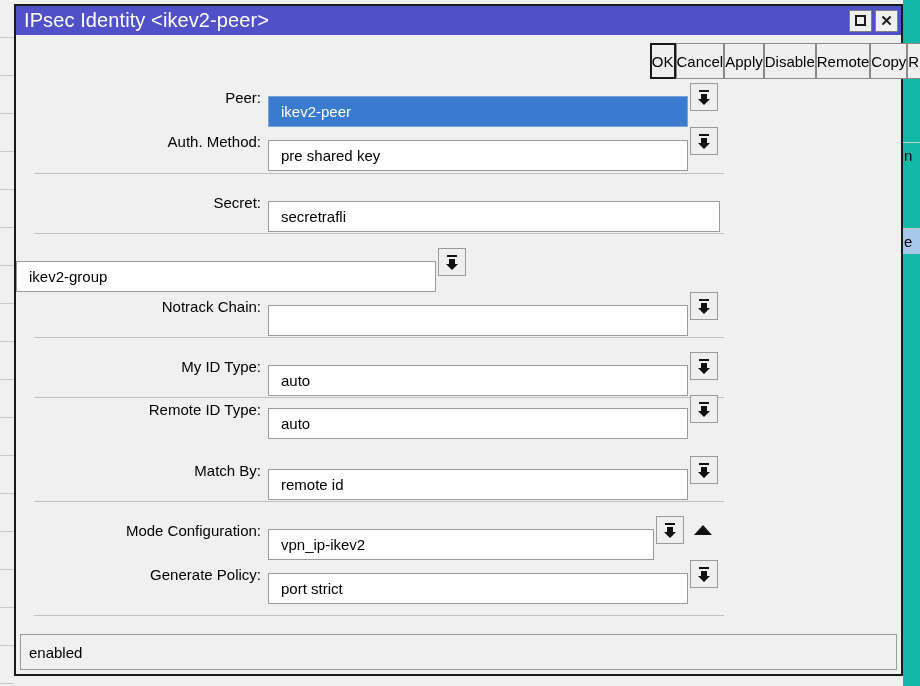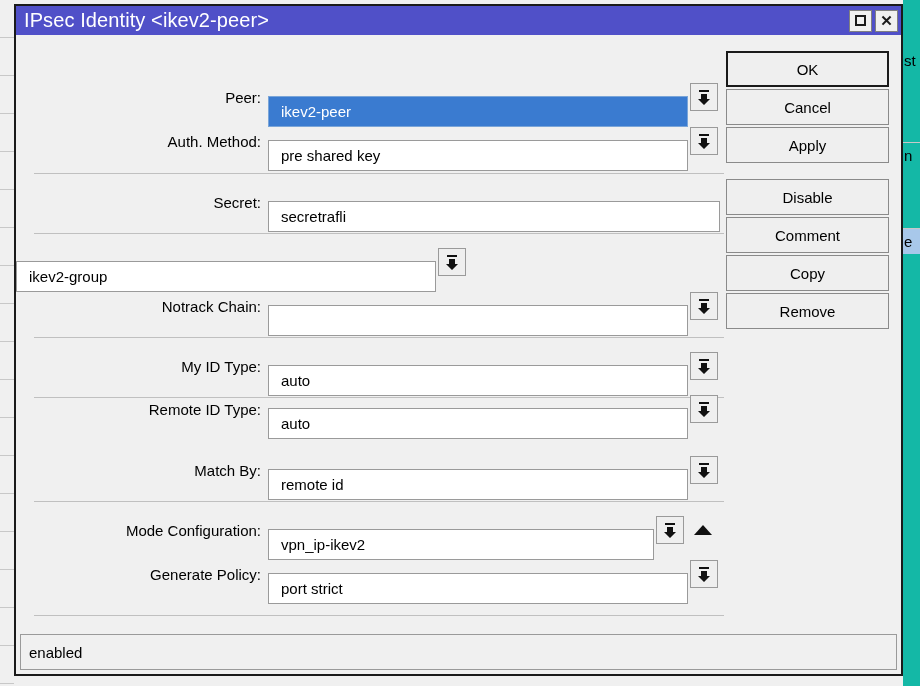--- a/index.html
+++ b/index.html
@@ -188,24 +188,25 @@
     align-items: center;
     justify-content: center;
     cursor: pointer;
     flex: none;
   }
 
   
   #btncol {
     position: absolute;
     right: 12px;
-    top: 16px;
+    top: 8px;
     width: 163px;
     display: flex;
-    flex-direction: column;
+    flex-direction: row;
+    justify-content: center;
   }
   .dlg-btn {
     height: 36px;
     background: #efefef;
     border: 1px solid #8a8a8a;
     box-sizing: border-box;
     display: flex;
     align-items: center;
     justify-content: center;
     font-size: 15px;
@@ -383,21 +384,21 @@
             </svg>
           </div>
         </div>
       </div>
     <div id="btncol">
         <div class="dlg-btn focused">OK</div>
         <div class="dlg-btn">Cancel</div>
         <div class="dlg-btn">Apply</div>
         <div class="btn-gap"></div>
         <div class="dlg-btn">Disable</div>
-        <div class="dlg-btn">Comment</div>
+        <div class="dlg-btn">Remote</div>
         <div class="dlg-btn">Copy</div>
         <div class="dlg-btn">Remove</div>
       </div>
   </div>
 
   <div id="statusbar">
     <span>enabled</span>
   </div>
 </div>
 

